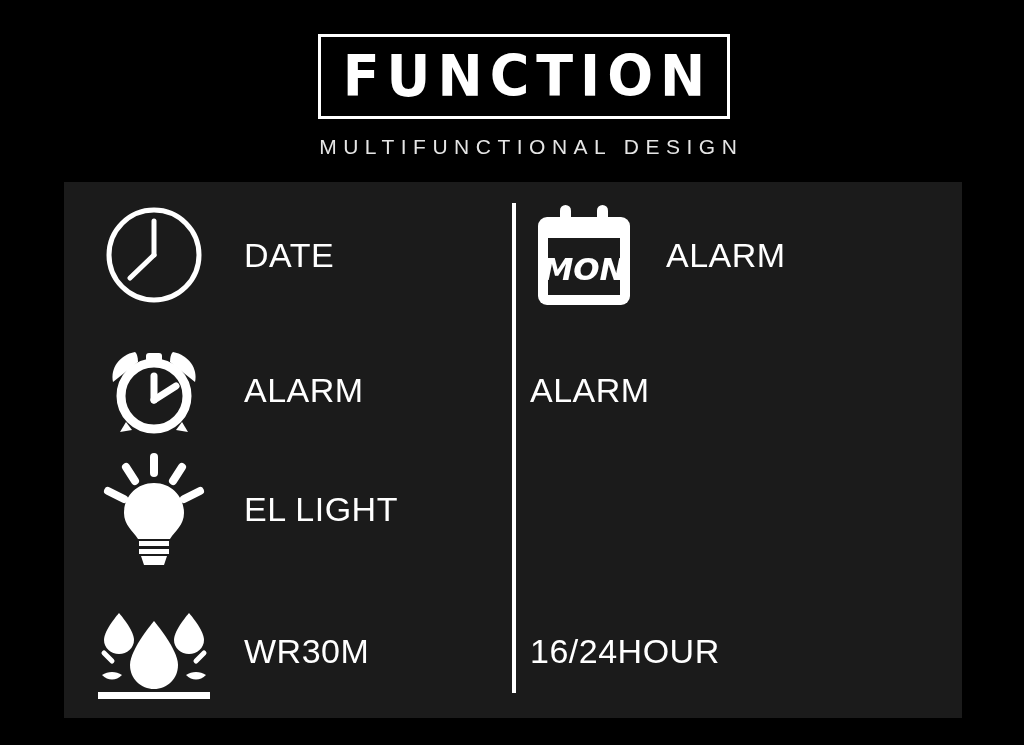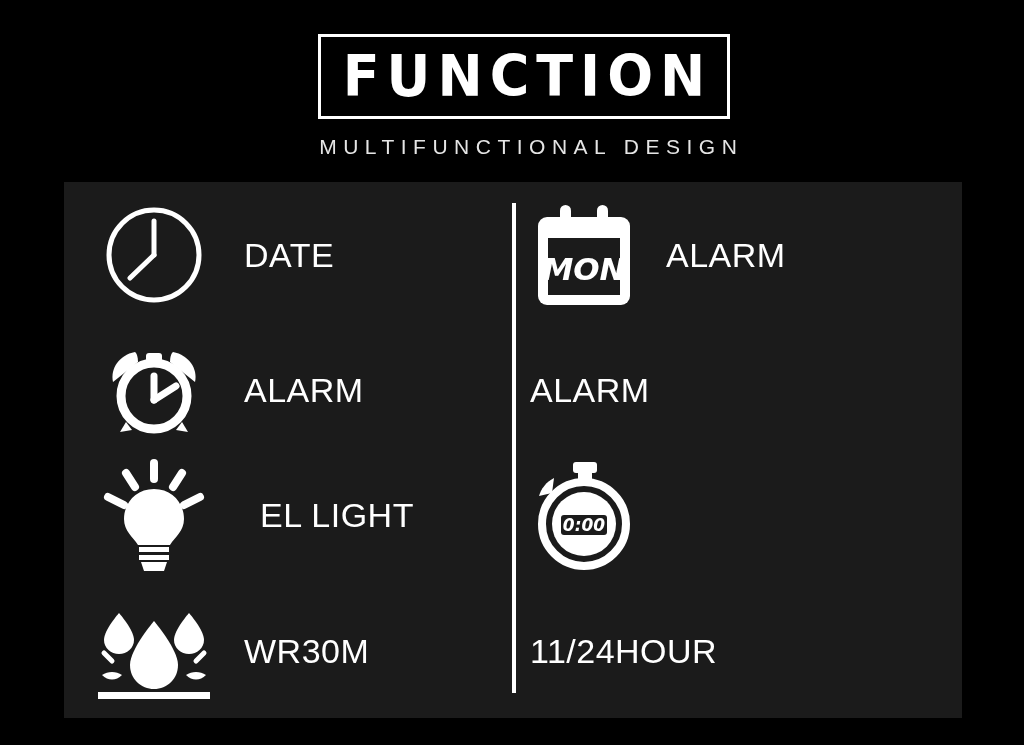--- a/index.html
+++ b/index.html
@@ -92,21 +92,21 @@
   .row {
     position: absolute;
     left: 0;
     width: 448px;
     height: 118px;
     display: flex;
     align-items: center;
   }
   .row-0 { top: 14px;  }
   .row-1 { top: 149px; }
-  .row-2 { top: 274px; gap: 16px; }
+  .row-2 { top: 268px; }
   .row-3 { top: 410px; }
 
   .icon-slot {
     width: 180px;
     height: 118px;
     flex: 0 0 180px;
     display: flex;
     align-items: center;
     justify-content: center;
   }
@@ -232,30 +232,19 @@
         </svg>
       </div>
       <div class="label">ALARM</div>
     </div>
 
     <div class="row row-1">
       <div class="label">ALARM</div>
     </div>
 
     <div class="row row-2">
-      <div class="icon-slot">
-        <svg width="104" height="110" viewBox="0 0 104 110">
-          <rect x="41" y="2" width="24" height="11" rx="3" fill="#fff"></rect>
-          <rect x="46" y="10" width="14" height="14" fill="#fff"></rect>
-          <path d="M22 18 C14 22 9 29 7 36 L20 33 Z" fill="#fff"></path>
-          <circle cx="52" cy="64" r="42" fill="none" stroke="#fff" stroke-width="8"></circle>
-          <circle cx="52" cy="64" r="32" fill="#fff"></circle>
-          <rect x="29" y="55" width="46" height="20" rx="3" fill="#1b1b1b"></rect>
-          <text x="52" y="71" font-family="'DejaVu Sans',sans-serif" font-size="17" font-weight="bold" fill="#fff" text-anchor="middle">0:00</text>
-        </svg>
-      </div>
     </div>
 
     <div class="row row-3">
-      <div class="label">11/24HOUR</div>
+      <div class="label">16/24HOUR</div>
     </div>
   </div>
 </div>
 
 </body></html>

